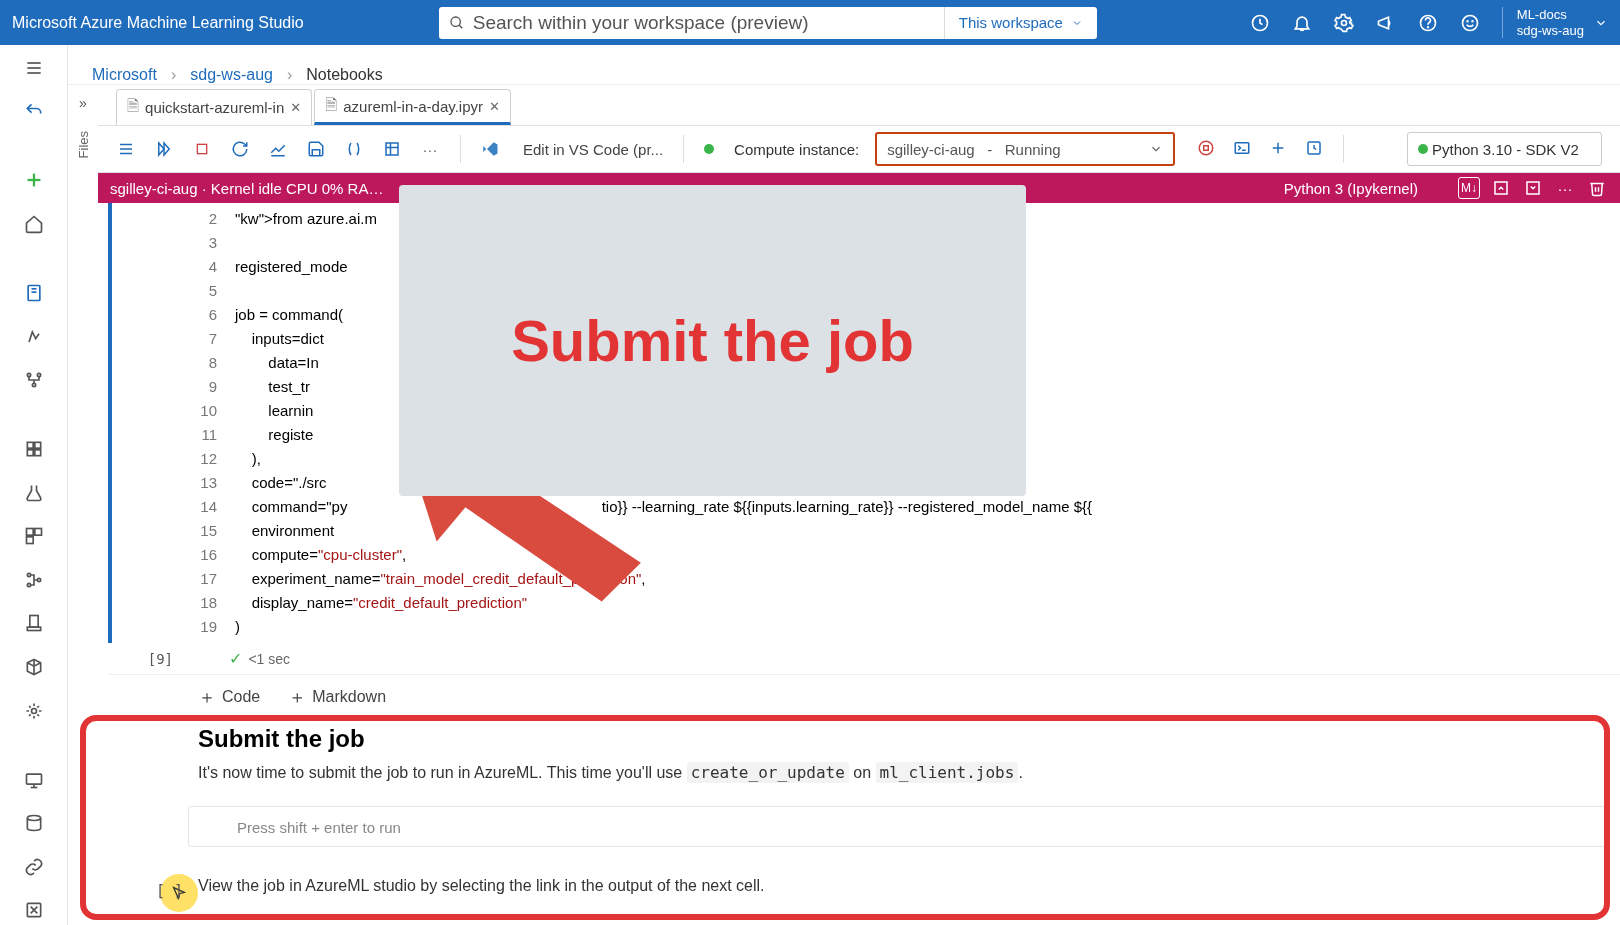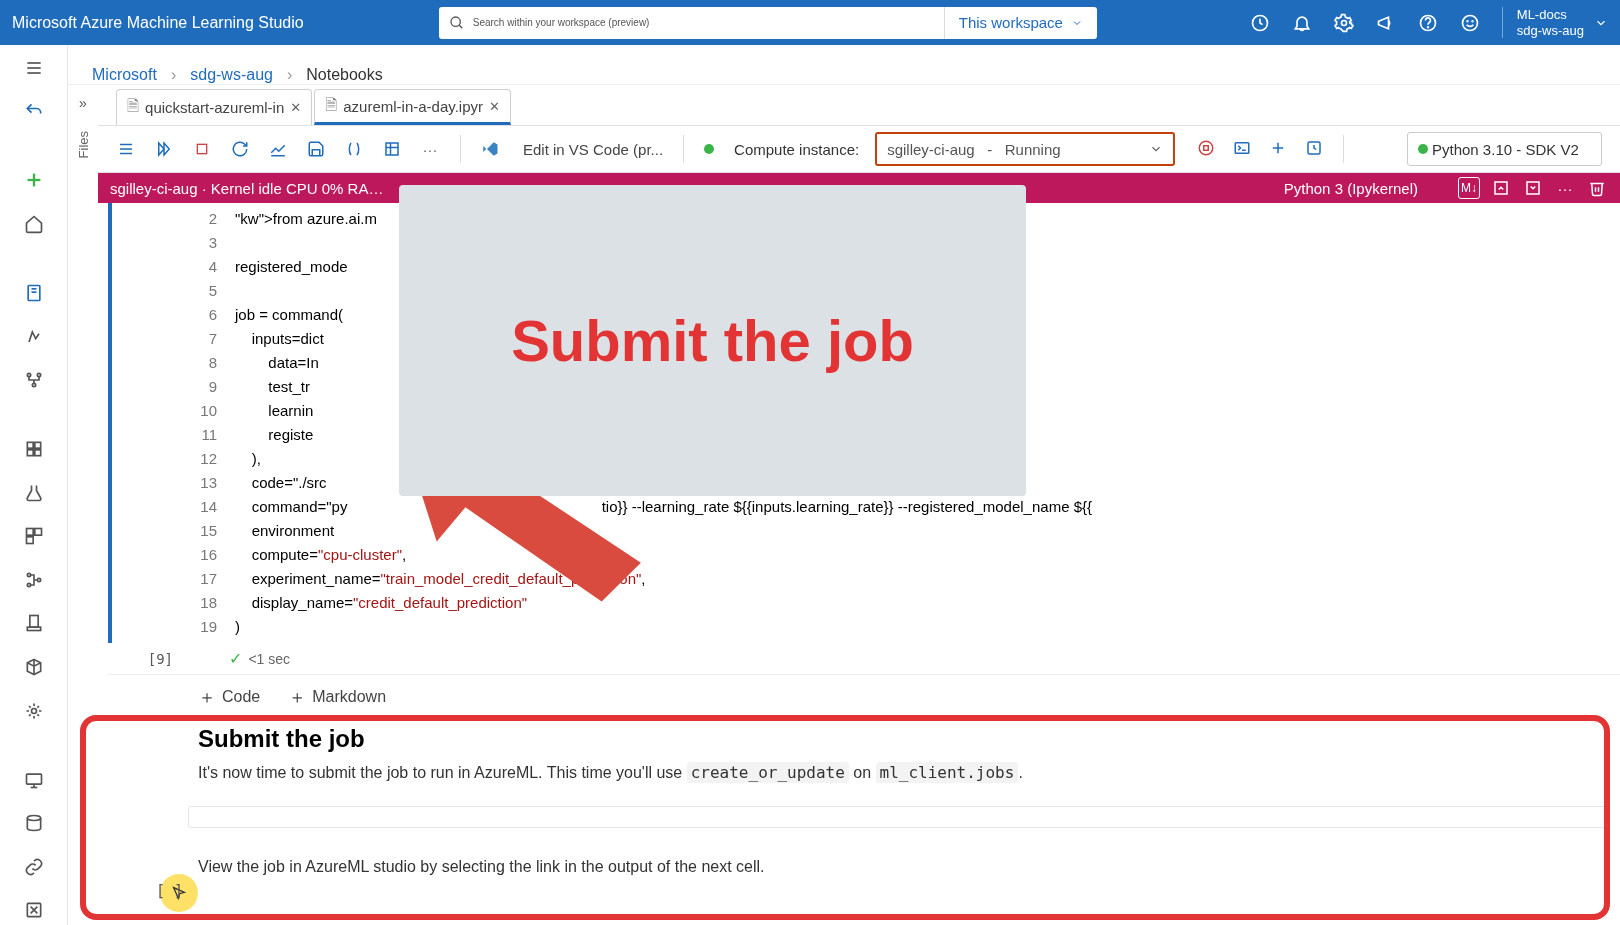--- a/index.html
+++ b/index.html
@@ -2,21 +2,21 @@
 <html><head>
 <meta charset="utf-8">
 <style>
 * { margin: 0; padding: 0; box-sizing: border-box; font-family: "Segoe UI", Arial, sans-serif; }
 body { background: #fff; width: 1620px; height: 925px; overflow: hidden; position: relative; }
 
 
 .topbar { height: 45px; background: #1F6CBD; color: #fff; display: flex; align-items: center; padding: 0 12px; font-size: 16px; }
 .topbar .title { font-weight: 400; }
 .topbar .search-wrap { margin-left: 135px; display: flex; align-items: center; }
-.topbar .search-box { width: 505px; height: 32px; background: #fff; border-radius: 3px 0 0 3px; display: flex; align-items: center; padding: 0 10px; color: #555; font-size: 10px; }
+.topbar .search-box { width: 505px; height: 32px; background: #fff; border-radius: 3px 0 0 3px; display: flex; align-items: center; padding: 0 10px; color: #555; font-size: 19px; }
 .topbar .search-box svg { margin-right: 8px; }
 .topbar .scope { height: 32px; background: #fff; color: #1F6CBD; display: flex; align-items: center; padding: 0 14px; border-left: 1px solid #ddd; border-radius: 0 3px 3px 0; font-size: 15px; }
 .topbar .right { margin-left: auto; display: flex; align-items: center; gap: 22px; }
 .topbar .right .icon { display: flex; }
 .topbar .right .account { border-left: 1px solid rgba(255,255,255,0.4); padding-left: 14px; font-size: 13px; line-height: 1.2; display:flex; align-items:center; gap:10px;}
 .topbar .right .account .lines { text-align:left;}
 
 
 .body { display: flex; height: calc(100% - 45px); }
 .leftnav { width: 68px; border-right: 1px solid #e5e5e5; display: flex; flex-direction: column; align-items: center; padding-top: 8px; gap: 14px; }
@@ -564,20 +564,21 @@
           </div>
 
           <div style="position:relative;">
             <div class="exec-marker" style="left:52px; top:68px;">
               <svg width="16" height="16" viewBox="0 0 24 24" fill="none" stroke="#333" stroke-width="2">
                   <path d="M4 4l7 16 2-7 7-2z"></path>
                 </svg>
             </div>
             <span class="bracket" style="position:absolute; left:48px; top:76px;">[ ]</span>
             <div class="code-cell2">
+              <div class="hint">Press shift + enter to run</div>
             </div>
           </div>
 
           <div class="md" style="padding-top:30px;">
             <p>View the job in AzureML studio by selecting the link in the output of the next cell.</p>
           </div>
 
         </div>
 
       </div>

